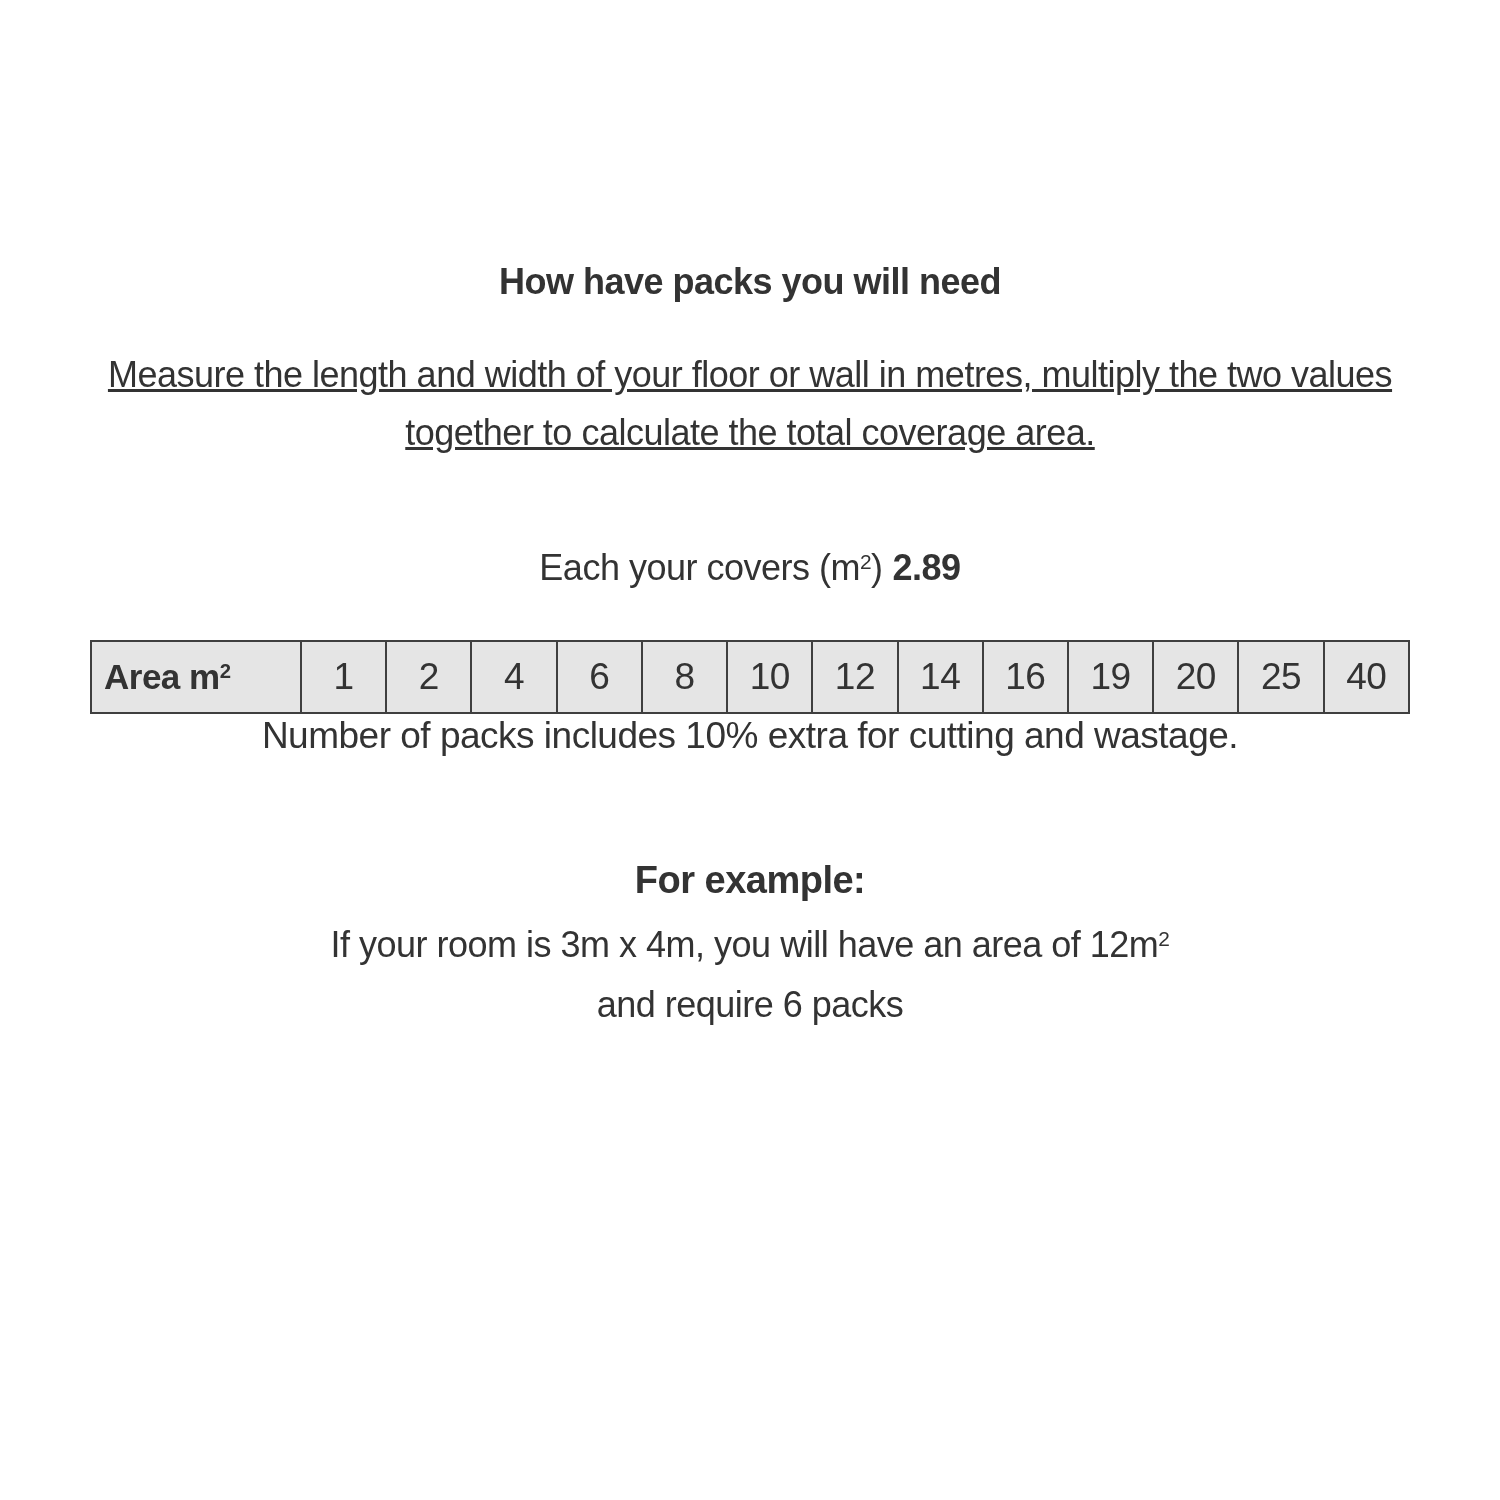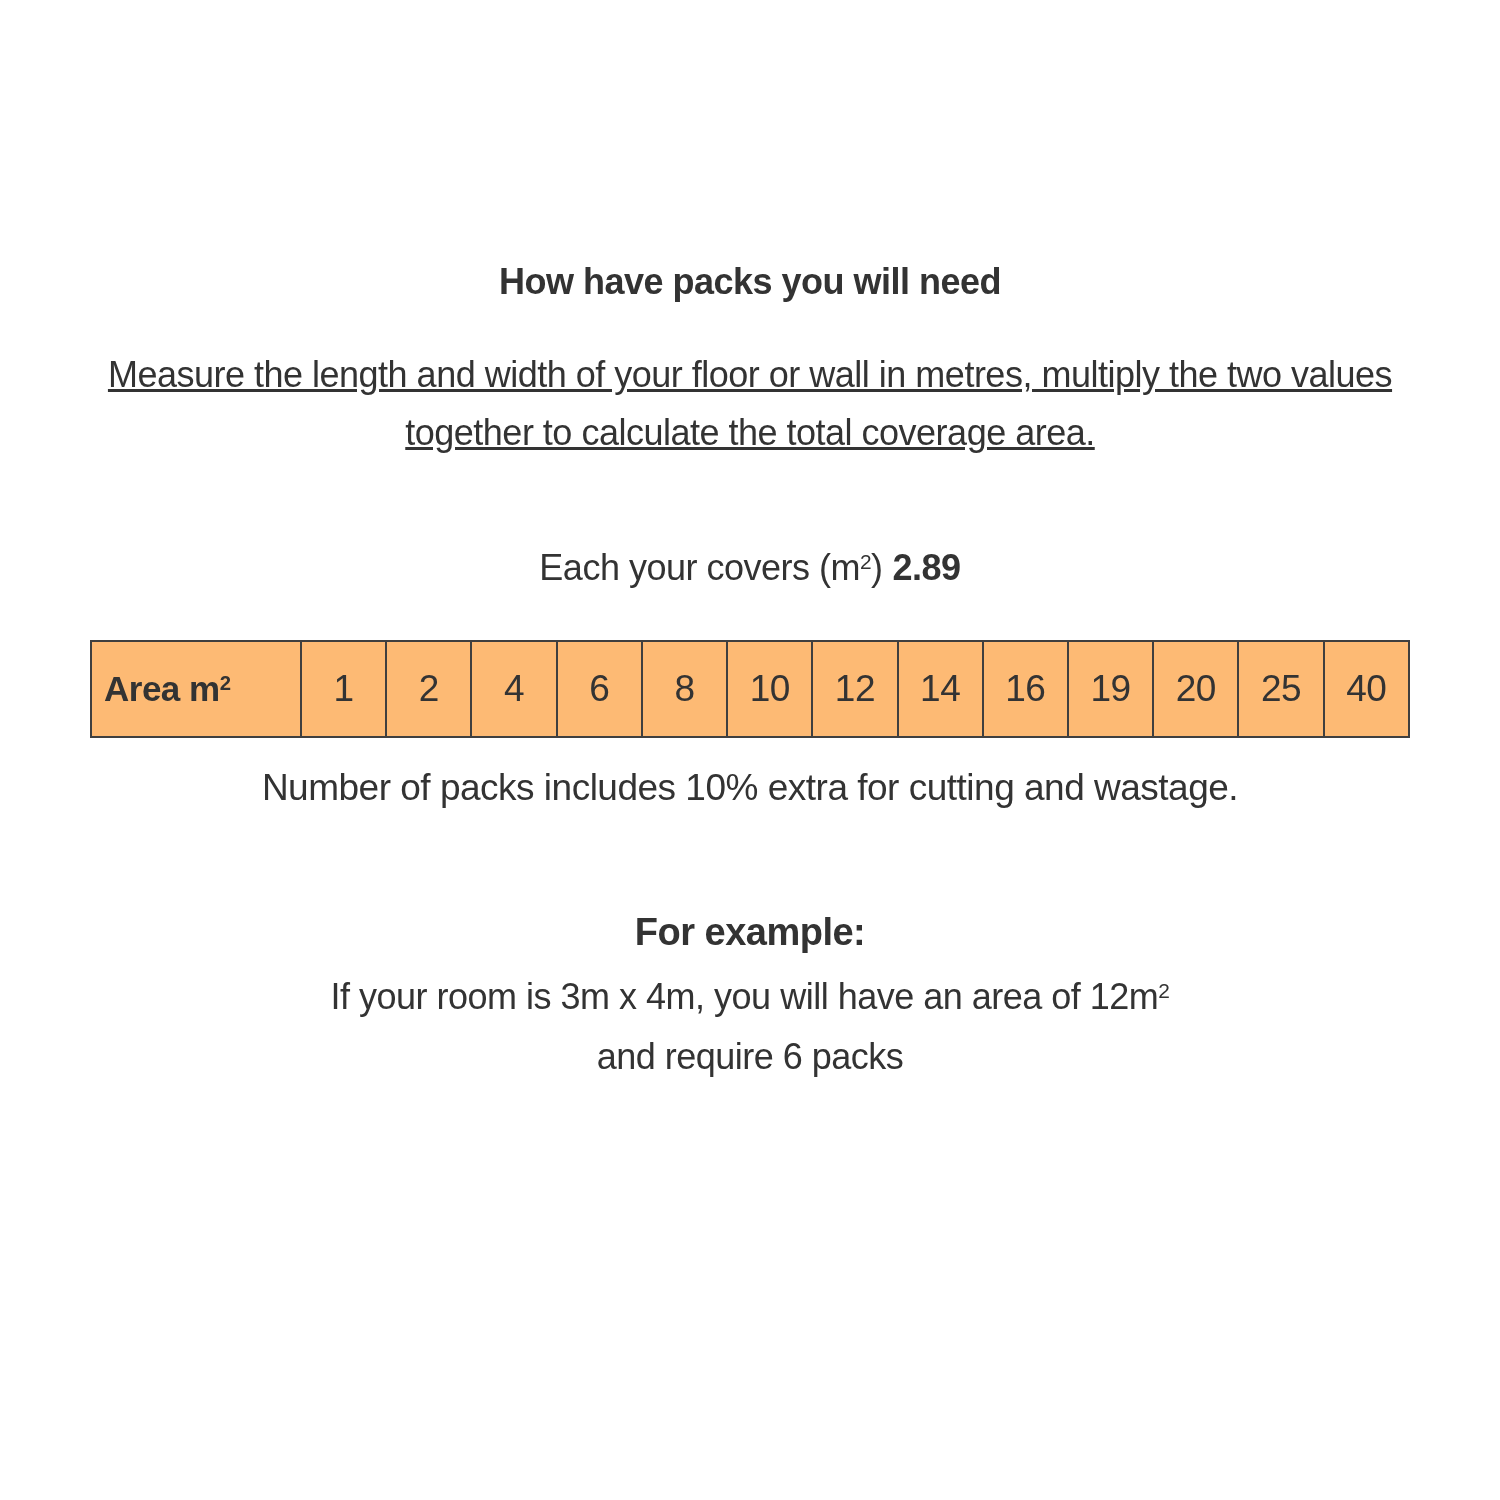--- a/index.html
+++ b/index.html
@@ -69,25 +69,24 @@
     padding: 0;
   }
   table.packs-table th.row-label {
     width: 190px;
     text-align: left;
     padding-left: 12px;
     padding-right: 6px;
     font-size: 35px;
     font-weight: bold;
   }
-  tr.area-row { height: 96px; background: #fdba74; }
+  tr.area-row { height: 72px; background: #e5e5e5; }
   tr.packs-row { height: 142px; background: #ffffff; }
 
   .note {
-    margin-top: 28px;
     font-size: 37px;
     letter-spacing: -0.5px;
     line-height: 44px;
   }
   .example-heading {
     margin-top: 103px;
     font-size: 38px;
     font-weight: bold;
     letter-spacing: -0.5px;
     line-height: 1;

